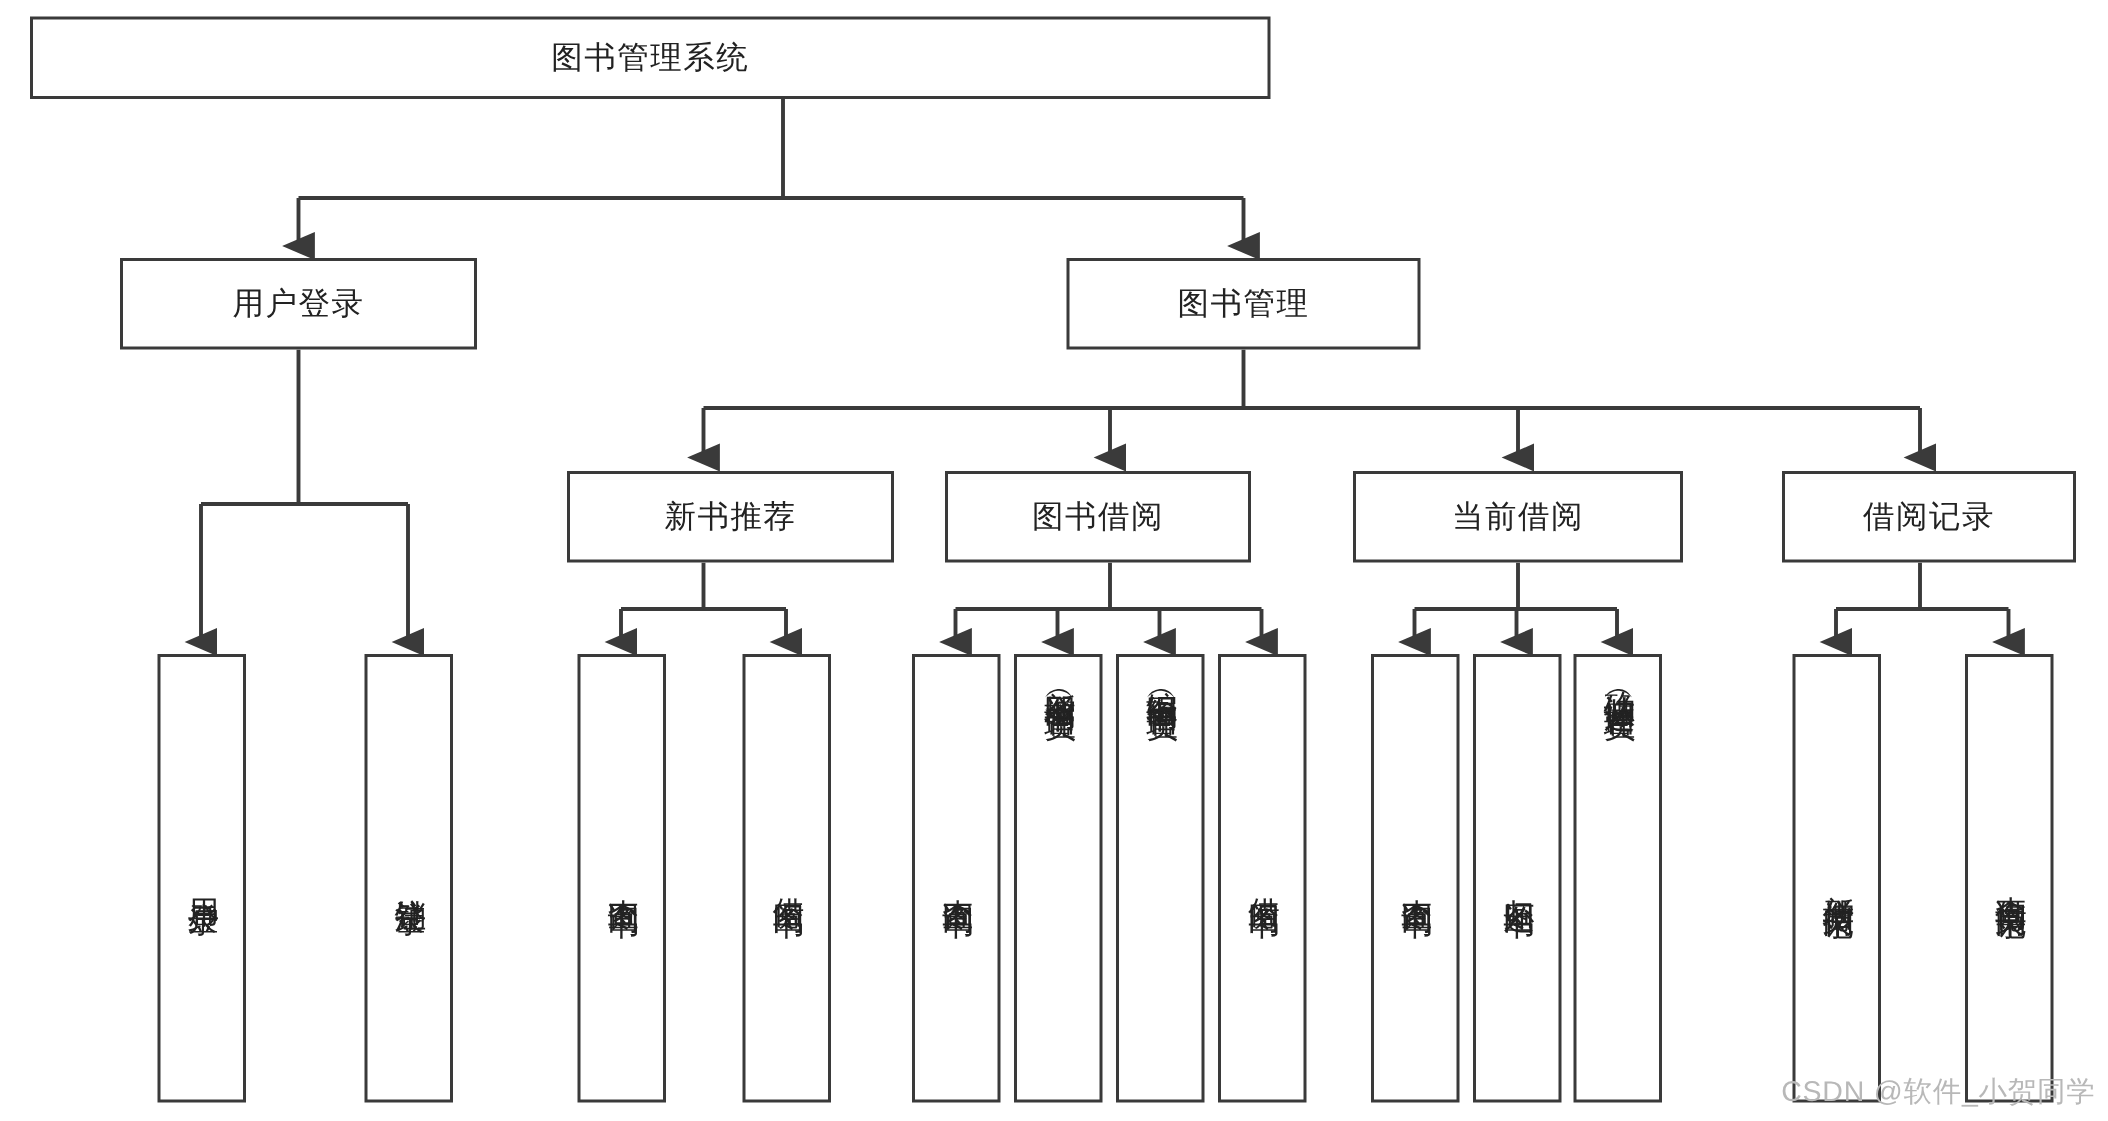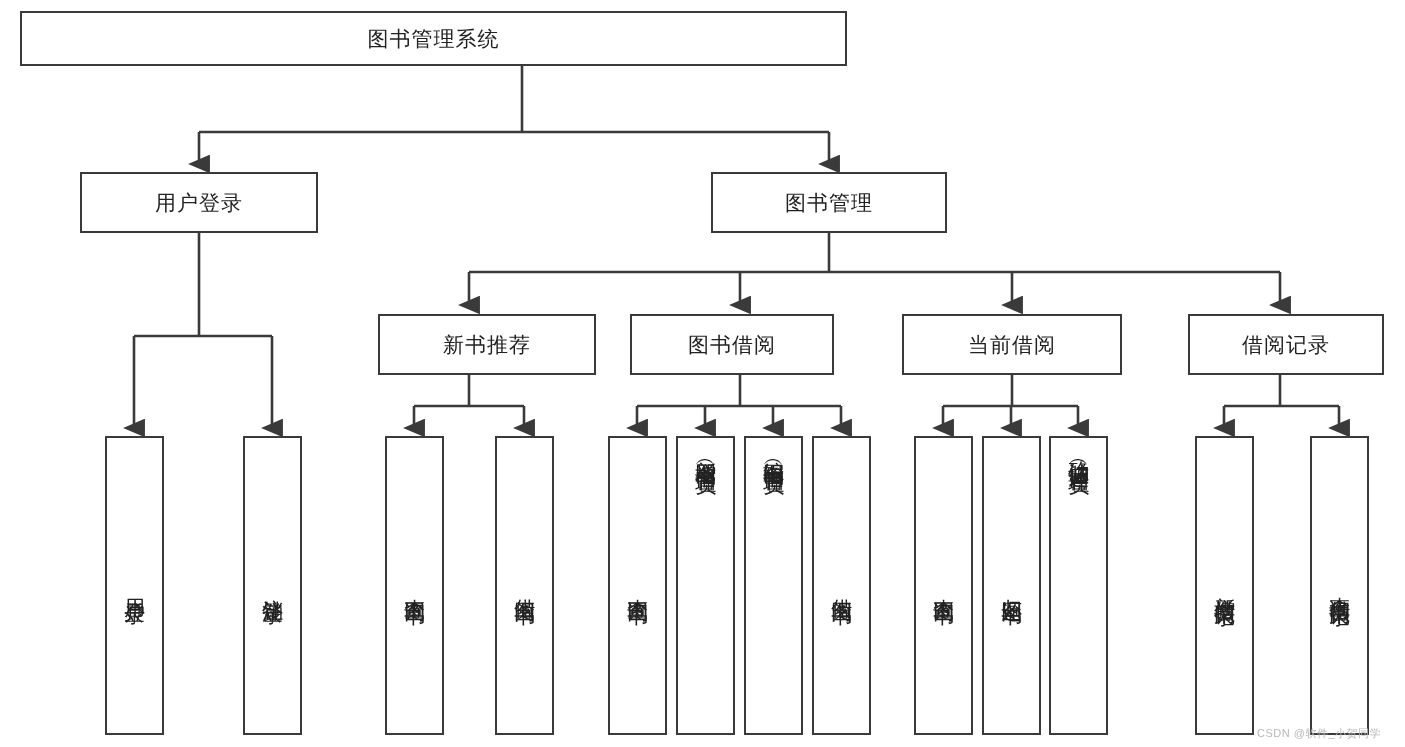--- a/index.html
+++ b/index.html
@@ -53,23 +53,23 @@
   svg.edges {
     position: absolute;
     left: 0;
     top: 0;
     width: 1405px;
     height: 747px;
     pointer-events: none;
   }
   .watermark {
     position: absolute;
-    right: 24px;
+    right: 8px;
     bottom: 6px;
-    font-size: 11px;
+    font-size: 19px;
     color: #b8b8b8;
     letter-spacing: 0.5px;
     white-space: nowrap;
   }
 </style>
 </head>
 <body>
 
 <div id="canvas">
 

